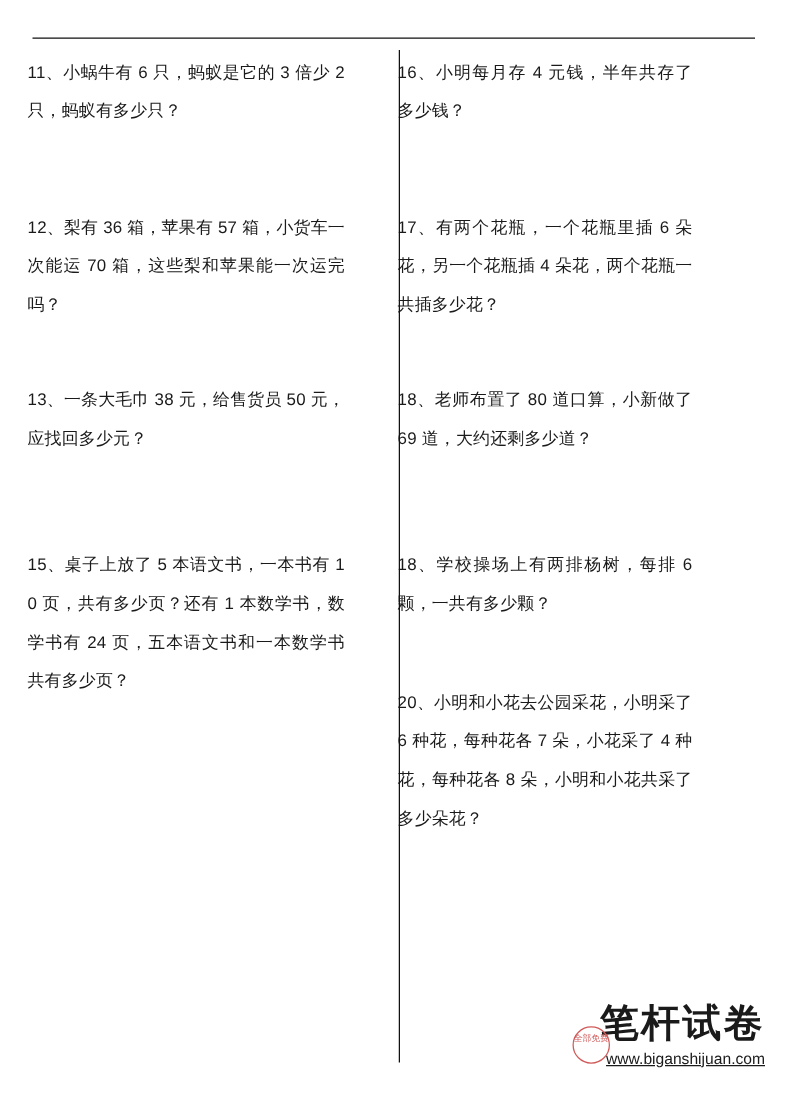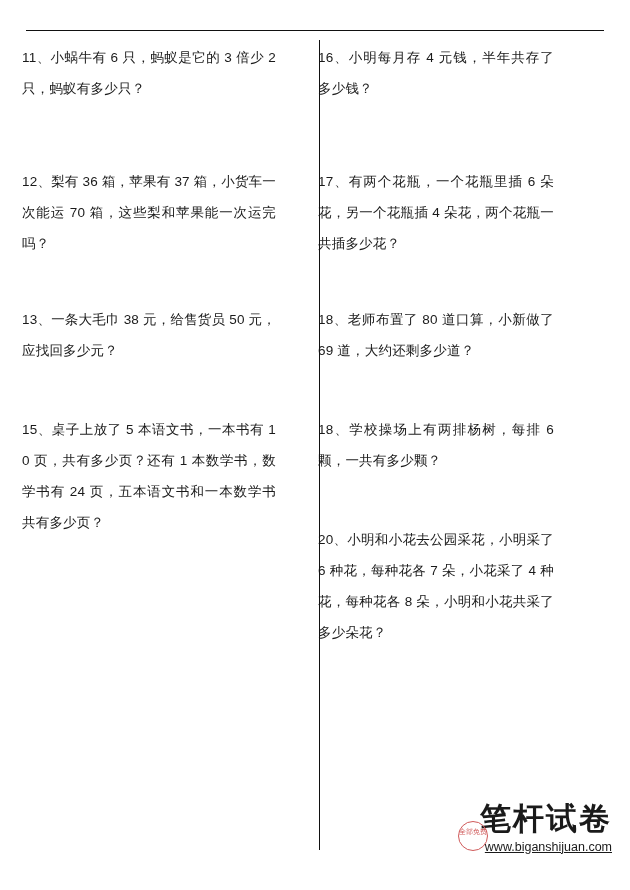--- a/index.html
+++ b/index.html
@@ -61,21 +61,21 @@
     letter-spacing: 0.2px;
     text-align: justify;
     margin: 0 0 31px 0;
     word-break: break-all;
   }
   .item:last-child {
     margin-bottom: 0;
   }
   .sp-1 { margin-bottom: 62px; }
   .sp-2 { margin-bottom: 45px; }
-  .sp-3 { margin-bottom: 48px; }
+  .sp-3 { margin-bottom: 70px; }
   .sp-4 { margin-bottom: 48px; }
   .watermark {
     position: absolute;
     right: 18px;
     bottom: 37px;
     text-align: right;
     line-height: 1;
   }
   .wm-main {
     font-family: "Liberation Serif", serif;
@@ -112,21 +112,21 @@
 <body>
 
 <div class="page">
   <div class="rule-top"></div>
 
   <div class="columns">
     <div class="divider"></div>
 
     <div class="col col-left">
       <p class="item sp-1">11、小蜗牛有 6 只，蚂蚁是它的 3 倍少 2 只，蚂蚁有多少只？</p>
-      <p class="item sp-2">12、梨有 36 箱，苹果有 37 箱，小货车一次能运 70 箱，这些梨和苹果能一次运完吗？</p>
+      <p class="item sp-2">12、梨有 36 箱，苹果有 57 箱，小货车一次能运 70 箱，这些梨和苹果能一次运完吗？</p>
       <p class="item sp-3">13、一条大毛巾 38 元，给售货员 50 元，应找回多少元？</p>
       <p class="item">15、桌子上放了 5 本语文书，一本书有 10 页，共有多少页？还有 1 本数学书，数学书有 24 页，五本语文书和一本数学书共有多少页？</p>
     </div>
 
     <div class="col col-right">
       <p class="item sp-1">16、小明每月存 4 元钱，半年共存了多少钱？</p>
       <p class="item sp-2">17、有两个花瓶，一个花瓶里插 6 朵花，另一个花瓶插 4 朵花，两个花瓶一共插多少花？</p>
       <p class="item sp-3">18、老师布置了 80 道口算，小新做了 69 道，大约还剩多少道？</p>
       <p class="item sp-4">18、学校操场上有两排杨树，每排 6 颗，一共有多少颗？</p>
       <p class="item">20、小明和小花去公园采花，小明采了 6 种花，每种花各 7 朵，小花采了 4 种花，每种花各 8 朵，小明和小花共采了多少朵花？</p>

